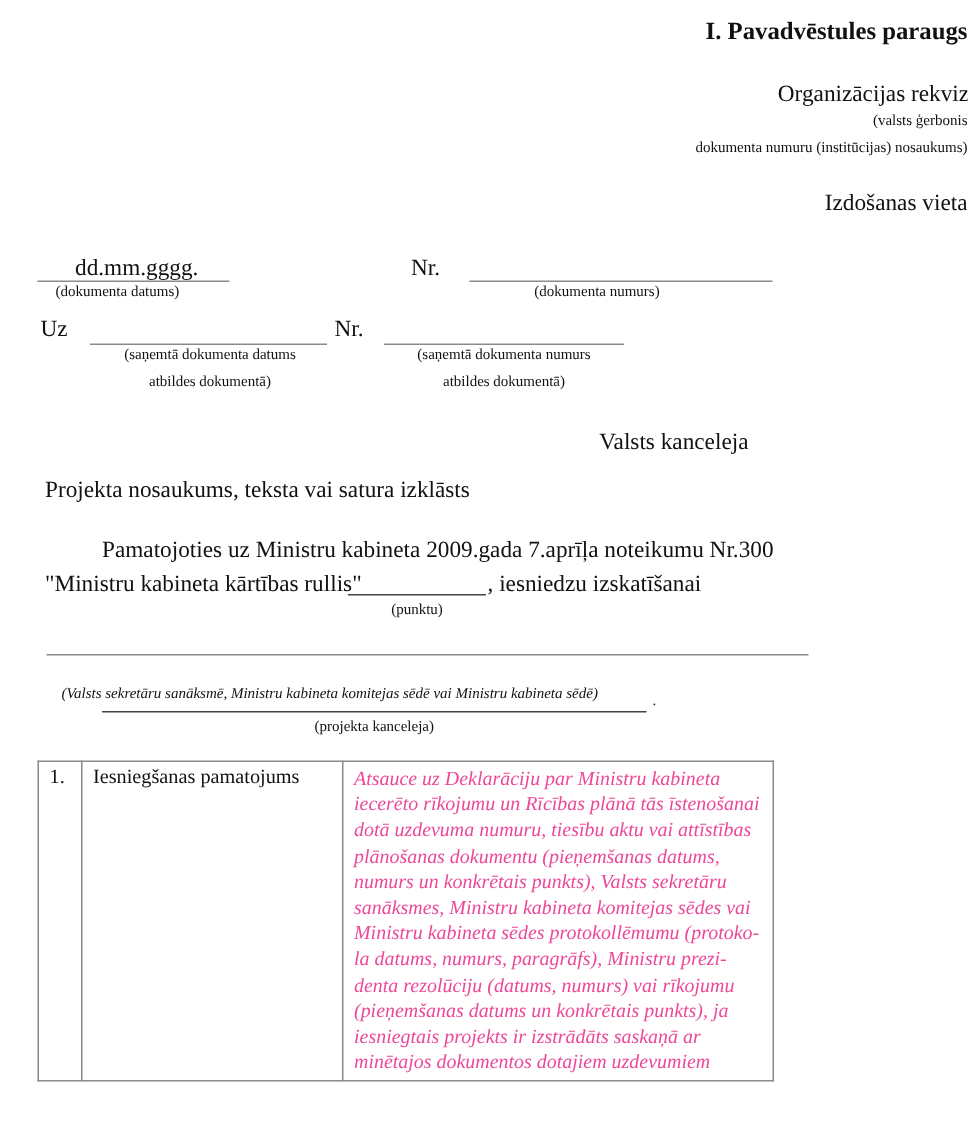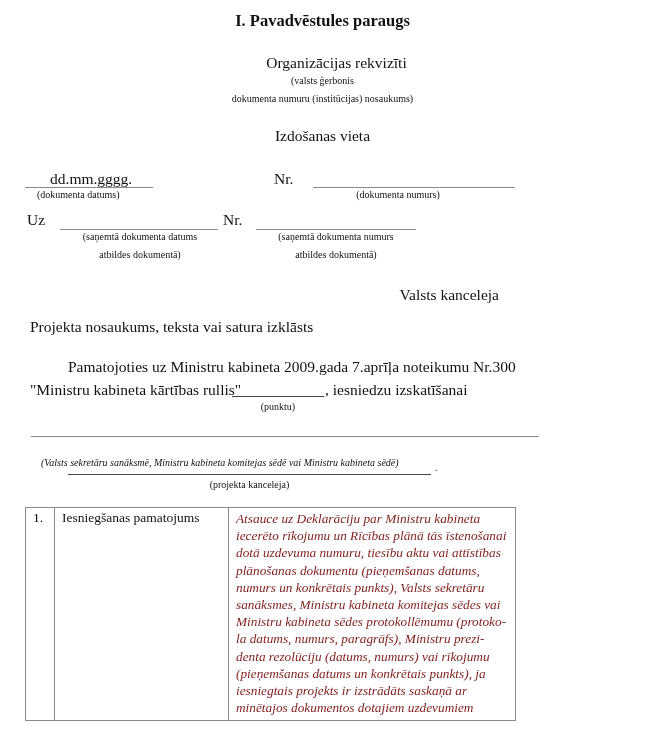--- a/index.html
+++ b/index.html
@@ -1,30 +1,30 @@
 <!DOCTYPE html>
 <html><head>
 <meta charset="utf-8">
 <style>
   html, body { margin:0; padding:0; background:#ffffff; }
   body { width:645px; height:749px; position:relative; overflow:hidden;
          font-family:"Liberation Serif", "DejaVu Serif", serif; color:#111; }
   .abs { position:absolute; white-space:nowrap; }
-  .center { left:0; width:645px; text-align:center; }
+  .center { left:0; width:645px; text-align:right; }
   .title { top:11px; font-size:16.5px; font-weight:bold; }
   .h15 { font-size:15.5px; }
   .s13 { font-size:10px; }
   .line { position:absolute; height:0; border-top:1px solid #8a8a8a; }
   .line.dark { border-top:1.5px solid #444; }
   table.doc { position:absolute; left:25px; top:507px; border-collapse:collapse;
               font-size:13.5px; }
   table.doc td { border:1px solid #8a8a8a; vertical-align:top; padding:2px 6px 4px 7px; }
   td.num { width:15px; }
   td.label { width:160px; }
-  td.desc { width:273px; font-style:italic; line-height:17.2px; font-size:13.3px; color:#7f1d1d; }
+  td.desc { width:273px; font-style:italic; line-height:17.2px; font-size:13.3px; color:#ec4899; }
 </style>
 </head>
 <body>
 
 <div class="abs center title">I. Pavadvēstules paraugs</div>
 
 <div class="abs center h15" style="top:54px;padding-left:14px;">Organizācijas rekvizīti</div>
 <div class="abs center s13" style="top:75px;">(valsts ģerbonis</div>
 <div class="abs center s13" style="top:93px;">dokumenta numuru (institūcijas) nosaukums)</div>
 

